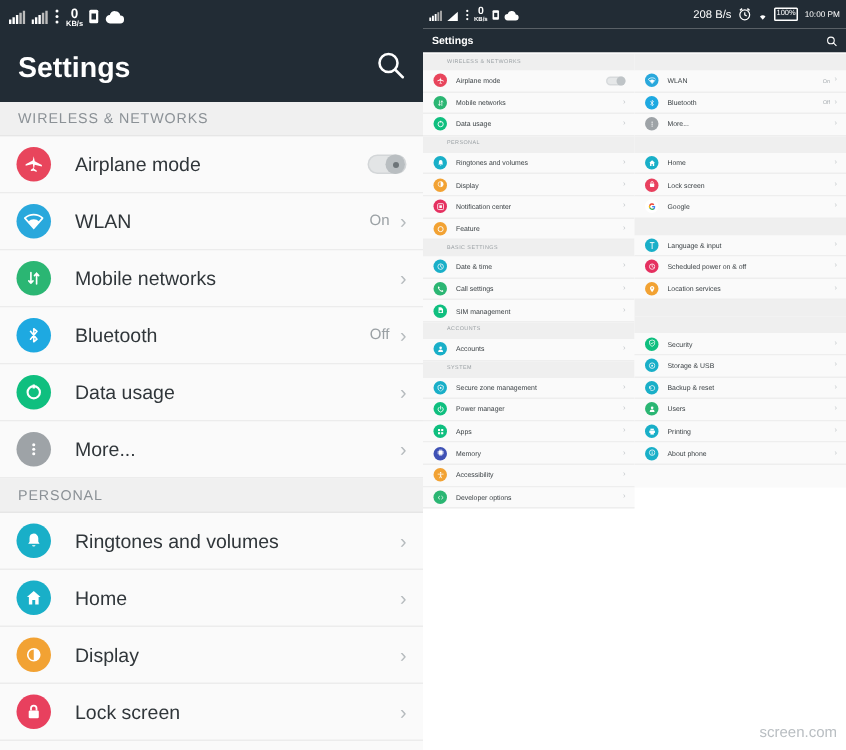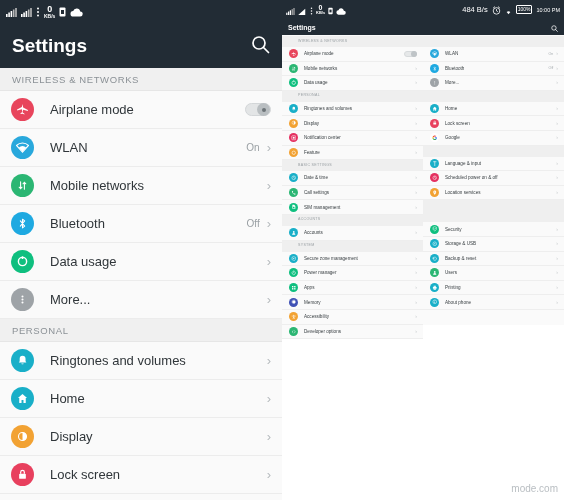--- a/index.html
+++ b/index.html
@@ -319,21 +319,21 @@
               <rect x="2" y="3" width="3" height="4" fill="#222c35"></rect>
             </svg>
         </span>
         <span>
           <svg width="10" height="7" viewBox="0 0 13 9">
               <path d="M3.4 8.6h6.6a2.6 2.6 0 0 0 .2-5.2A3.6 3.6 0 0 0 3.2 3 2.8 2.8 0 0 0 3.4 8.6z" fill="#fff"></path>
             </svg>
         </span>
       </div>
       <div class="r-sb-right">
-        <span class="r-sb-text">484 B/s</span>
+        <span class="r-sb-text">208 B/s</span>
         <span>
           <svg width="9" height="9" viewBox="0 0 11 11">
               <circle cx="5.5" cy="6" r="4" fill="none" stroke="#fff" stroke-width="1"></circle>
               <path d="M5.5 3.8V6l1.6 1" stroke="#fff" stroke-width="1" fill="none"></path>
               <path d="M1.6 2.3L3.4 0.9M9.4 2.3L7.6 0.9" stroke="#fff" stroke-width="1.2"></path>
             </svg>
         </span>
         <span>
           <svg width="7" height="6" viewBox="0 0 11 9">
               <path d="M5.5 8L2.6 4.6a4.3 4.3 0 0 1 5.8 0z" fill="#fff"></path>
@@ -690,15 +690,15 @@
                   <rect x="10.9" y="10.6" width="2.2" height="7" fill="white"></rect>
                 </svg>
               </div>
               <div class="label">About phone</div>
               <div class="r-chev">›</div>
             </div>
           </div>
       </div>
     </div>
 
-    <div class="watermark">mode.com</div>
+    <div class="watermark">screen.com</div>
   </div>
 </div>
 
 </body></html>

